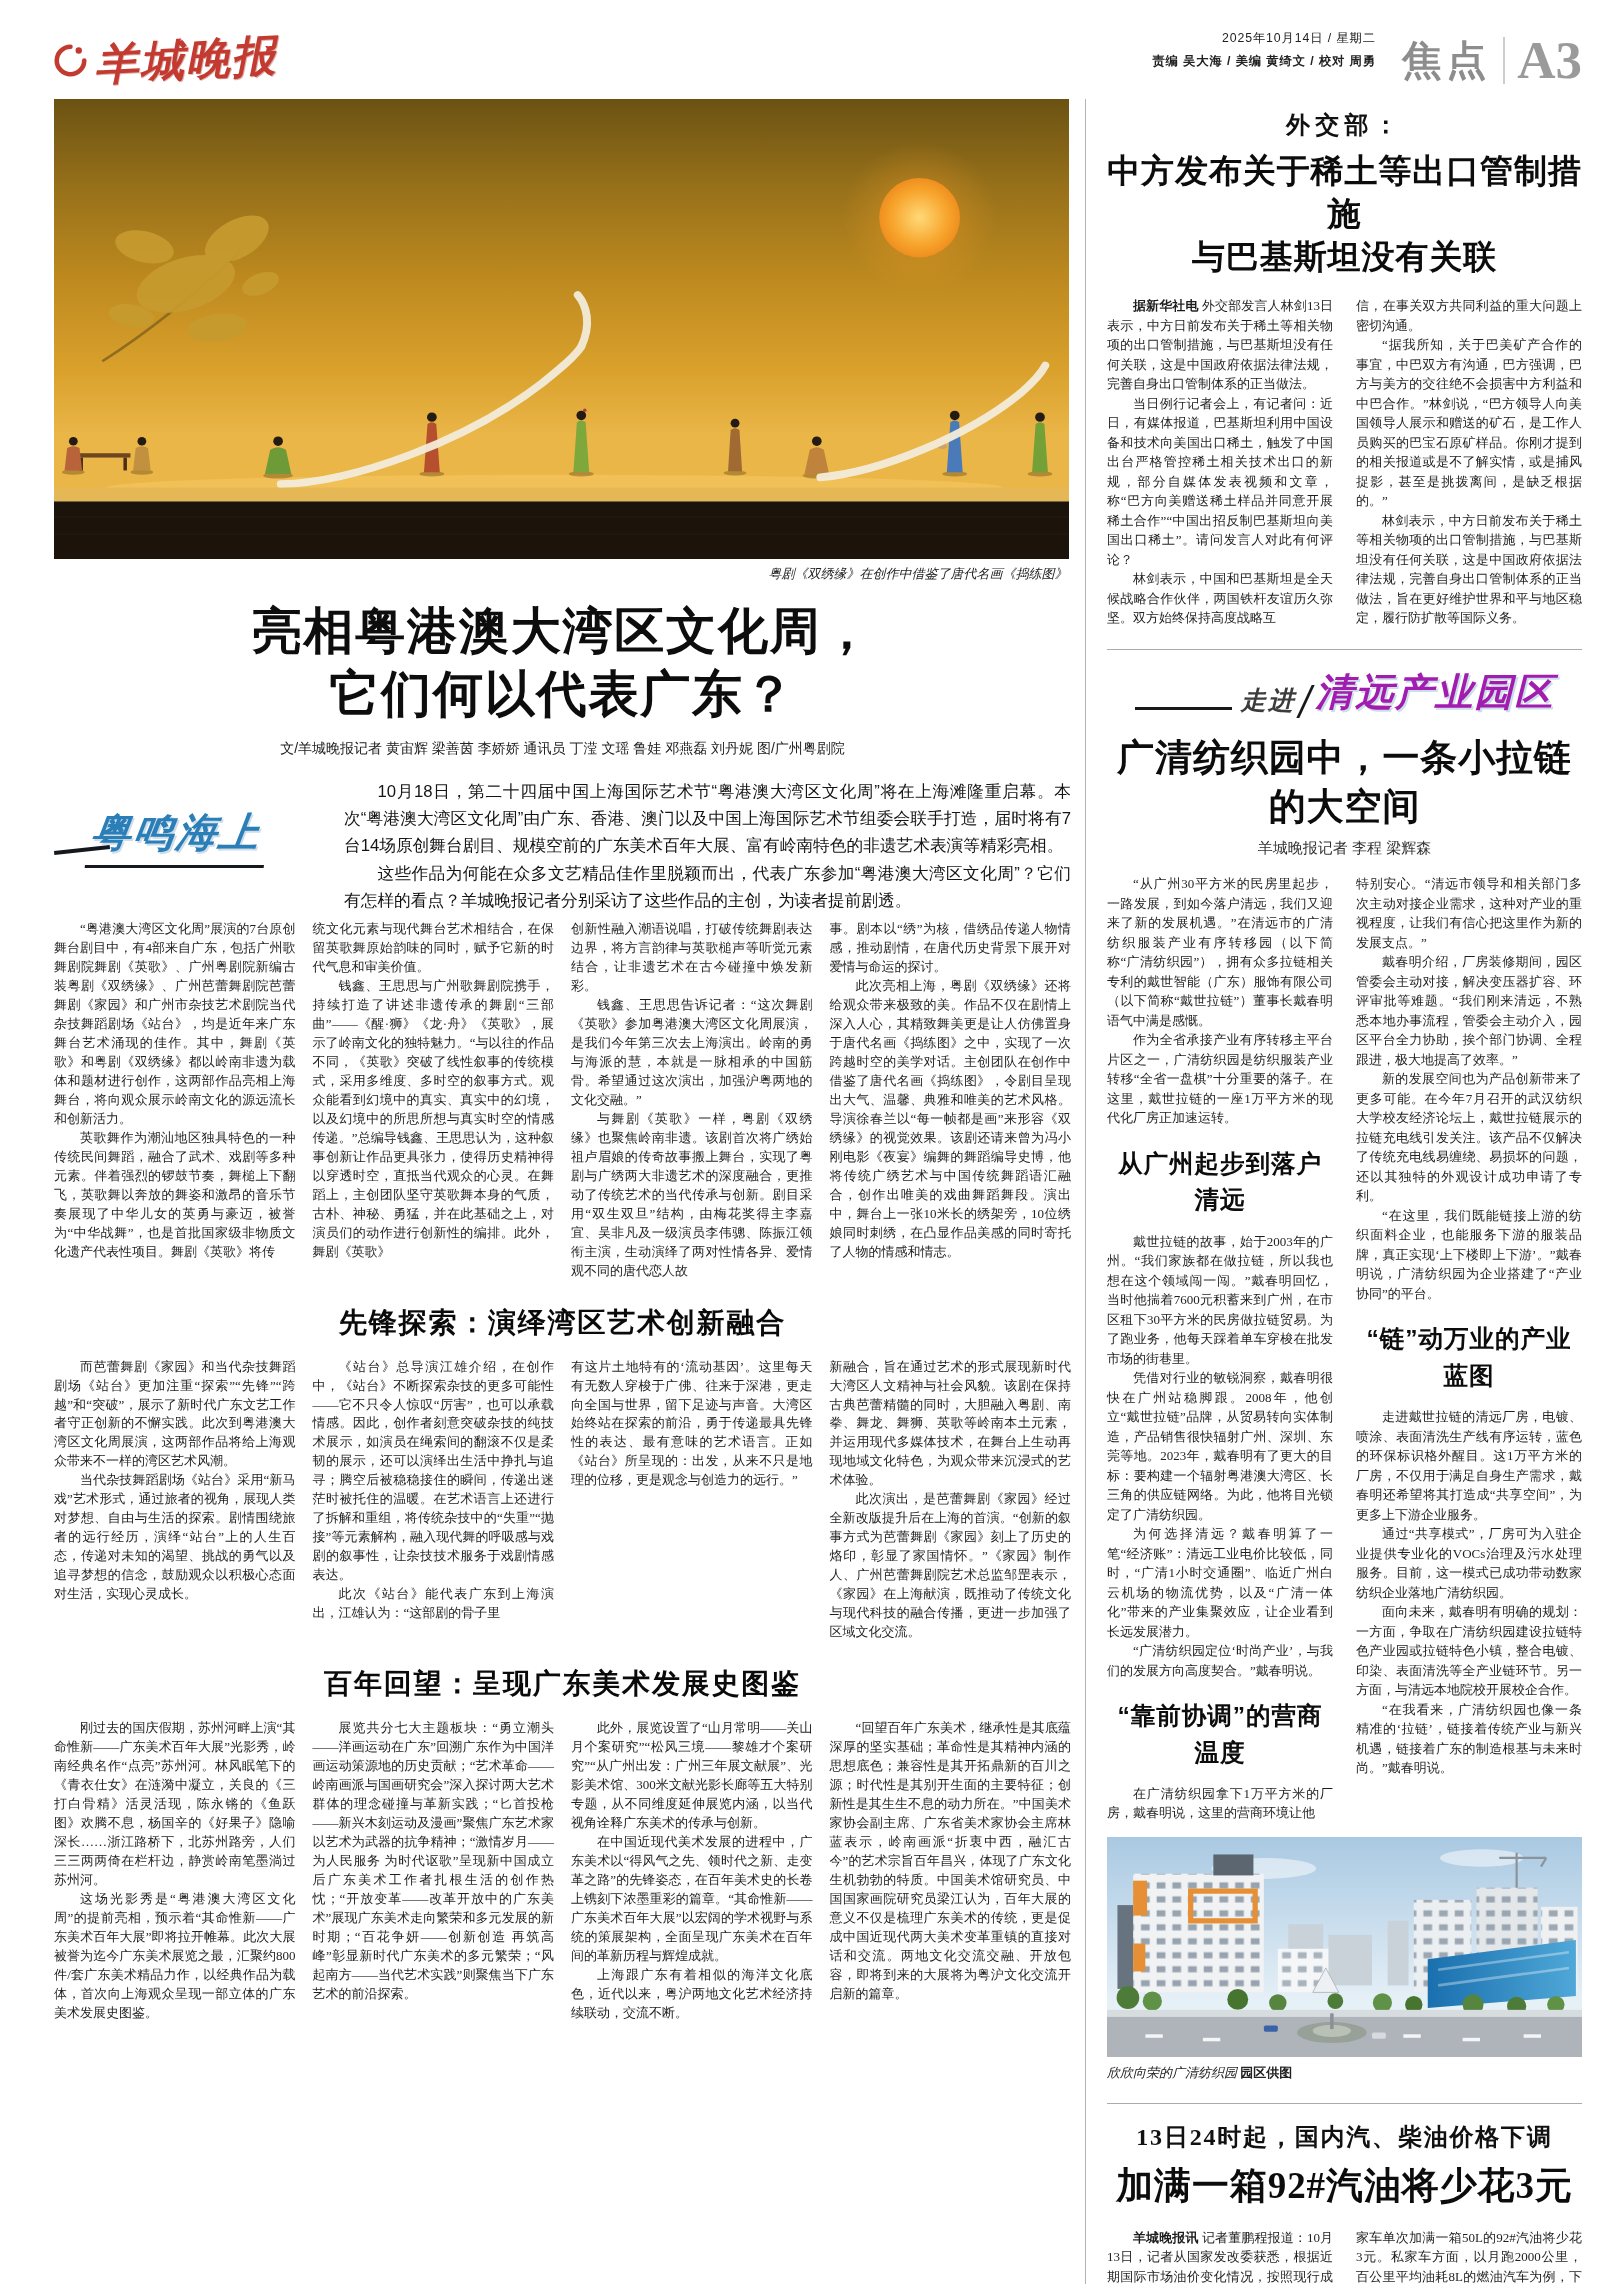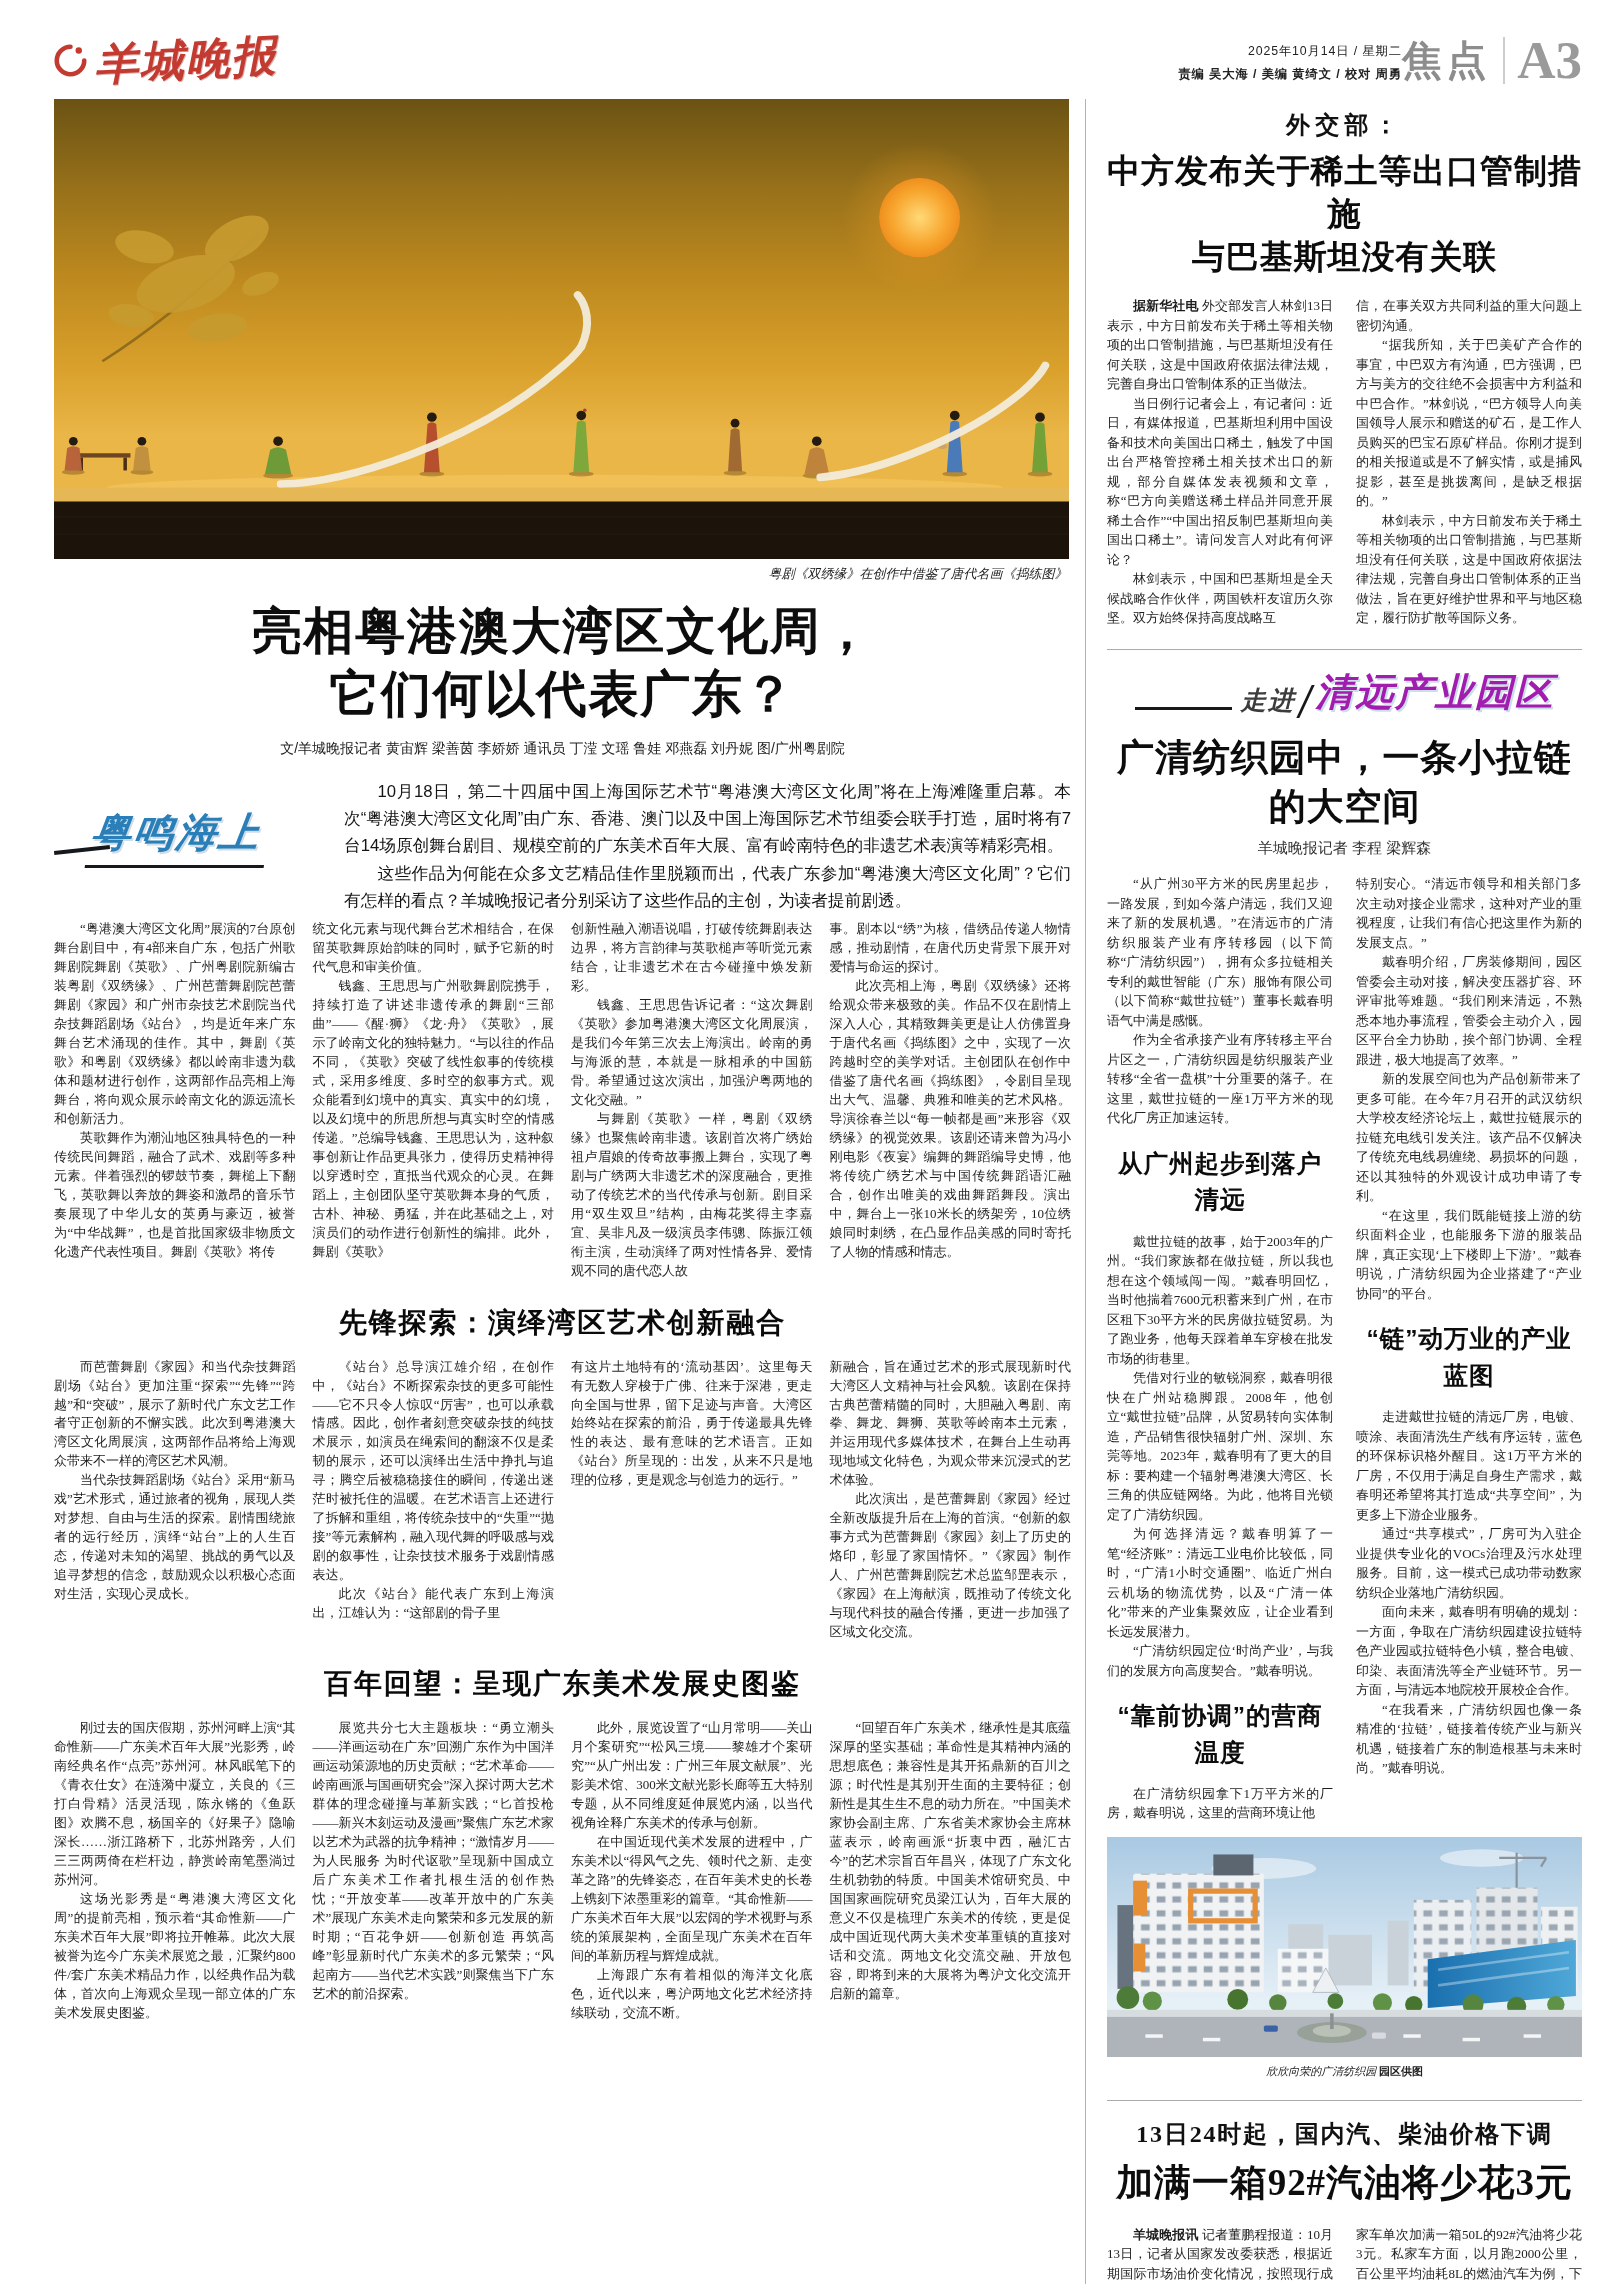--- a/index.html
+++ b/index.html
@@ -12,21 +12,21 @@
   .page { width:1621px; height:2284px; padding:14px 39px 16px 54px; overflow:hidden; }
 
   
   .masthead { display:flex; justify-content:space-between; align-items:flex-end; height:76px; margin-bottom:8.8px; }
   .brand { display:flex; align-items:center; gap:7px; }
   .brand-text {
     font-size:44px; font-weight:bold; font-style:italic; color:#c23a30;
     letter-spacing:1.8px; transform:rotate(-3deg);
     text-shadow:0.9px 0.9px 0 rgba(150,30,20,.35);
   }
-  .head-right { display:flex; align-items:flex-end; }
+  .head-right { display:flex; align-items:flex-start; gap:26px; }
   .head-meta { text-align:right; font-family:"Liberation Sans","DejaVu Sans",sans-serif; color:#222; padding-bottom:7px; }
   .date { font-size:12.3px; margin-bottom:6.1px; letter-spacing:0.9px; }
   .editors { font-size:12.3px; font-weight:bold; letter-spacing:0.9px; }
   .section-block { display:flex; align-items:center; gap:12.3px; }
   .section-name { font-size:40px; font-weight:900; color:#8d8d8d; font-family:"Liberation Sans","DejaVu Sans",sans-serif; letter-spacing:4.4px; }
   .section-divider { width:1.8px; height:47px; background:#cdcdcd; }
   .page-no { font-size:53px; color:#9a9a9a; font-weight:bold; }
 
   
   .content { display:flex; align-items:stretch; }
@@ -69,21 +69,21 @@
   .lead { font-family:"Liberation Sans","DejaVu Sans",sans-serif; font-weight:bold; }
 
   .series-logo { display:flex; align-items:flex-end; justify-content:center; gap:8.8px; margin:3.5px 0 16px; }
   .series-line { width:97px; height:2.6px; background:#16181a; margin-bottom:8.8px; }
   .series-pre { font-family:"Liberation Sans","DejaVu Sans",sans-serif; font-size:25.5px; font-weight:bold; font-style:italic; color:#3c3c3c; letter-spacing:1.8px; }
   .series-slash { width:2.6px; height:33px; background:#16181a; transform:skewX(-25deg); }
   .series-name { font-family:"Liberation Sans","DejaVu Sans",sans-serif; font-size:38px; font-weight:900; font-style:italic; letter-spacing:1.8px; color:#a21caf; text-shadow:1.8px 1.8px 0 rgba(20,110,150,.22); }
   .byline2 { text-align:center; font-family:"Liberation Sans","DejaVu Sans",sans-serif; font-size:15px; color:#333; margin-bottom:16px; }
   .subhead { text-align:center; font-family:"Liberation Sans","DejaVu Sans",sans-serif; font-size:24.6px; font-weight:900; color:#0c0c0c; letter-spacing:0.9px; margin:17.6px 0 12.3px; }
   .park-photo svg { display:block; width:100%; height:220px; margin-top:14px; }
-  .park-caption { text-align:center; font-size:11px; font-style:italic; color:#222; margin-top:7px; }
+  .park-caption { text-align:left; font-size:13px; font-style:italic; color:#222; margin-top:7px; }
   .park-caption b { font-style:normal; font-family:"Liberation Sans","DejaVu Sans",sans-serif; }
 </style>
 </head>
 <body>
 
 <div class="page">
 
   <header class="masthead">
     <div class="brand">
       <svg width="33" height="33" viewBox="0 0 36 36">

